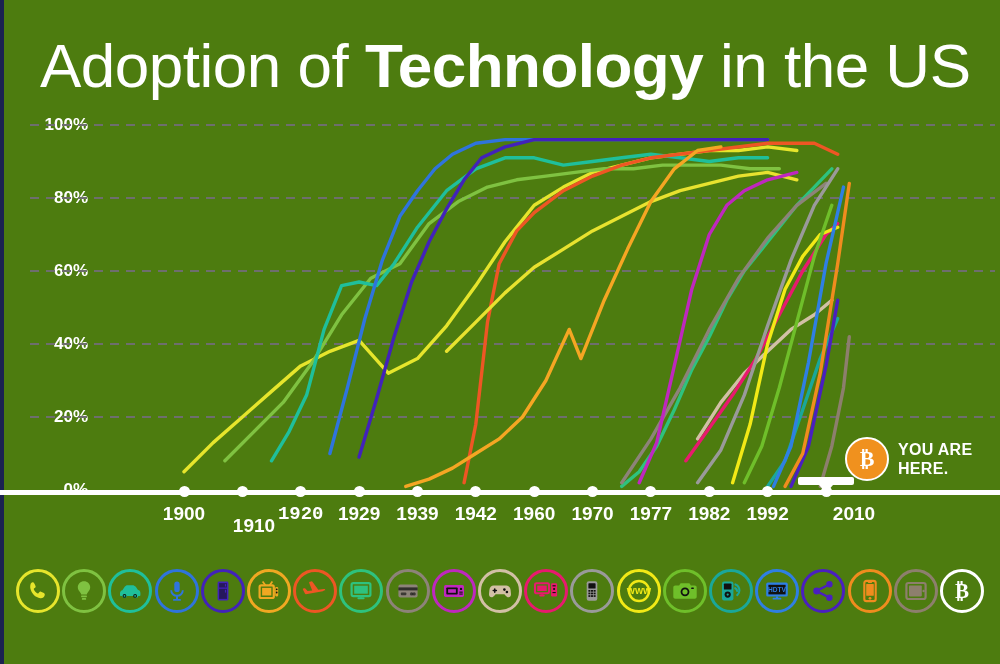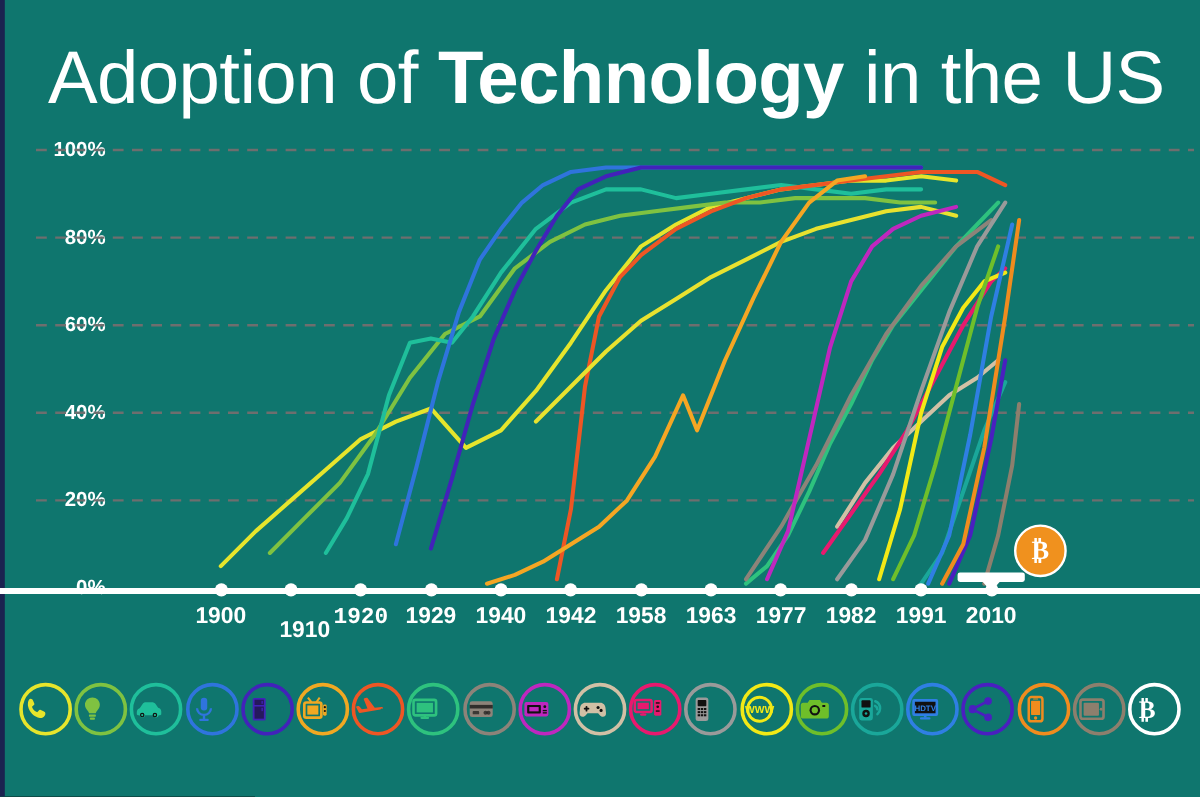--- a/index.html
+++ b/index.html
@@ -6,21 +6,21 @@
   * { box-sizing: border-box; margin: 0; padding: 0; }
   html, body {
     width: 1000px; height: 664px;
     background: #0d0d0e;
     font-family: "Liberation Sans", sans-serif;
     overflow: hidden;
   }
   #root {
     position: relative;
     width: 1000px; height: 664px;
-    background: #0f766e;
+    background: #4d7c0f;
     overflow: hidden;
   }
   
   #left-edge-strip {
     position: absolute; left: 0; top: 0;
     width: 4px; height: 664px;
     background: #1b2250;
   }
   
   #title {
@@ -132,21 +132,21 @@
     width: 1000px; height: 70px;
     display: flex;
     align-items: center;
   }
   .icon-chip {
     position: relative;
     width: 44px; height: 44px;
     border-radius: 50%;
     border: 3px solid #888;
     display: flex;
-    align-items: center; justify-content: flex-start;
+    align-items: center; justify-content: center;
     flex: 0 0 auto;
   }
   .icon-chip svg { display: block; }
 </style>
 </head>
 <body>
 
 <div id="root">
 
   <div id="left-edge-strip"></div>
@@ -201,45 +201,47 @@
   <div id="xaxis">
       <div class="xdot" style="left: 184px;"></div>
       <div class="xtick-label" style="left: 184px;">1900</div>
       <div class="xdot" style="left: 242.364px;"></div>
       <div class="xtick-label" style="left: 254px; margin-top: 12px;">1910</div>
       <div class="xdot" style="left: 300.727px;"></div>
       <div class="xtick-label" style="left: 300.727px; font-family: Liberation Mono, monospace;">1920</div>
       <div class="xdot" style="left: 359.091px;"></div>
       <div class="xtick-label" style="left: 359.091px;">1929</div>
       <div class="xdot" style="left: 417.455px;"></div>
-      <div class="xtick-label" style="left: 417.455px;">1940</div>
+      <div class="xtick-label" style="left: 417.455px;">1939</div>
       <div class="xdot" style="left: 475.818px;"></div>
       <div class="xtick-label" style="left: 475.818px;">1942</div>
       <div class="xdot" style="left: 534.182px;"></div>
-      <div class="xtick-label" style="left: 534.182px;">1958</div>
+      <div class="xtick-label" style="left: 534.182px;">1960</div>
       <div class="xdot" style="left: 592.545px;"></div>
-      <div class="xtick-label" style="left: 592.545px;">1963</div>
+      <div class="xtick-label" style="left: 592.545px;">1970</div>
       <div class="xdot" style="left: 650.909px;"></div>
       <div class="xtick-label" style="left: 650.909px;">1977</div>
       <div class="xdot" style="left: 709.273px;"></div>
       <div class="xtick-label" style="left: 709.273px;">1982</div>
       <div class="xdot" style="left: 767.636px;"></div>
-      <div class="xtick-label" style="left: 767.636px;">1991</div>
+      <div class="xtick-label" style="left: 767.636px;">1992</div>
       <div class="xdot" style="left: 826px;"></div>
-      <div class="xtick-label" style="left: 826px;">2010</div>
+      <div class="xtick-label" style="left: 854px;">2010</div>
       <div id="now-bar" style="left: 826px;"></div>
       <div id="now-pointer" style="left: 826px;"></div>
     </div>
 
   <div id="you-are-here">
     <div id="yah-badge">
       <svg width="26" height="26" viewBox="0 0 26 26">
         <text x="13" y="20" text-anchor="middle" font-family="Liberation Serif, serif" font-size="22" font-weight="bold" fill="#ffffff">₿</text>
       </svg>
     </div>
+    <div id="yah-text">YOU ARE
+HERE.</div>
   </div>
 
   <div id="icon-strip">
       <div class="icon-chip" title="Telephone" style="position: absolute; left: 16px; top: 13px; border-color: rgb(230, 229, 44);">
         <svg width="24" height="24" viewBox="0 0 24 24">
           <path fill="#e6e52c" d="M6.6 3.2c1 0 1.5.6 1.9 1.5l1 2.3c.3.8.1 1.3-.5 1.8l-1 .8c-.2.2-.3.4-.2.7.5 1.6 2.3 3.5 3.9 4.1.3.1.5 0 .7-.2l.8-1c.5-.6 1-.8 1.8-.5l2.3 1c.9.4 1.5.9 1.5 1.9 0 2.3-2.2 4-4.5 3.7C9.4 18.6 5.4 14.6 4.4 9.6 4 7.1 4.4 3.2 6.6 3.2z"></path>
         </svg>
       </div>
       <div class="icon-chip" title="Electricity" style="position: absolute; left: 62.2px; top: 13px; border-color: rgb(127, 194, 65);">
         <svg width="24" height="24" viewBox="0 0 24 24">

